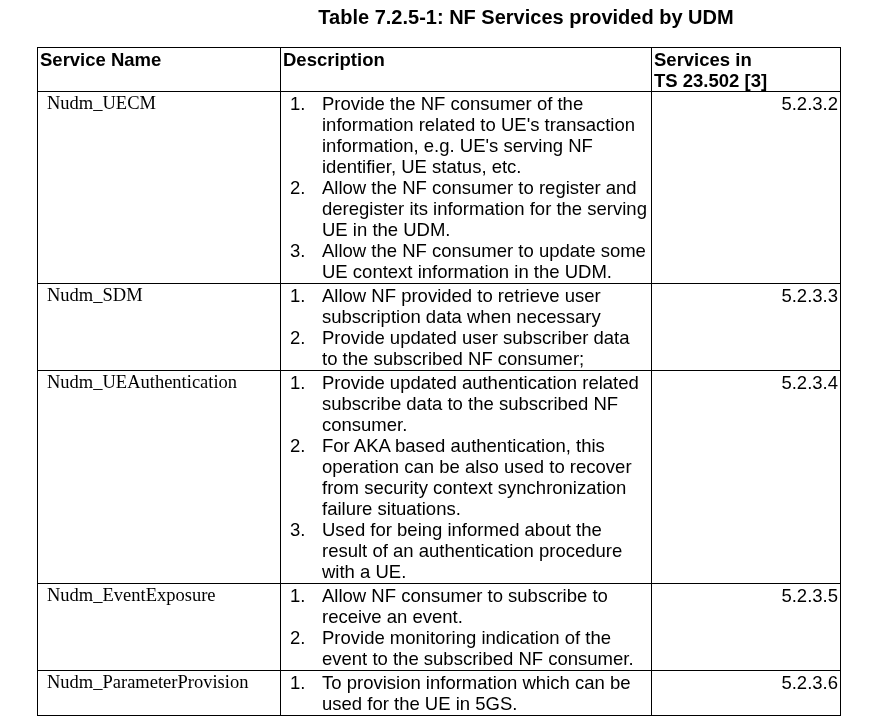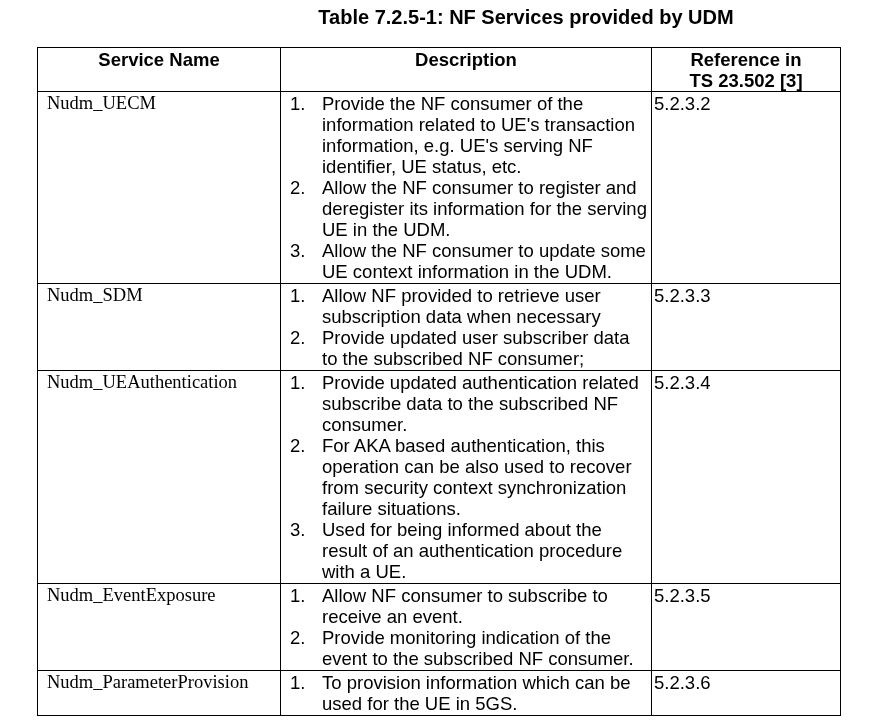--- a/index.html
+++ b/index.html
@@ -38,34 +38,34 @@
   }
   .nf-table th,
   .nf-table td {
     border: 1.5px solid #000000;
     vertical-align: top;
     padding: 1px 6px 1px 9px;
     overflow: hidden;
   }
   .nf-table th {
     font-weight: bold;
-    text-align: center;
+    text-align: left;
     padding: 1px 2px 0 2px;
   }
   td.svc-cell {
     overflow-wrap: break-word;
     word-wrap: break-word;
     font-family: Liberation Serif, serif;
   }
   td.desc-cell {
     padding-right: 2px;
     margin-top: 20px;
   }
   td.ref-cell {
-    text-align: left;
+    text-align: right;
     padding-left: 2px;
     padding-right: 2px;
   }
   ol.desc-list {
     margin: 0;
     padding: 0;
     list-style: none;
     counter-reset: itm;
   }
   ol.desc-list li {
@@ -91,21 +91,21 @@
     <colgroup>
       <col style="width:243px">
       <col style="width:371px">
       <col style="width:189px">
     </colgroup>
     <thead>
       <tr>
         <th>Service Name</th>
         <th>Description</th>
         <th>
-          <div>Reference in</div>
+          <div>Services in</div>
           <div>TS 23.502 [3]</div>
         </th>
       </tr>
     </thead>
     <tbody>
 
       <tr>
         <td class="svc-cell">Nudm_UECM</td>
         <td class="desc-cell">
           <ol class="desc-list">

